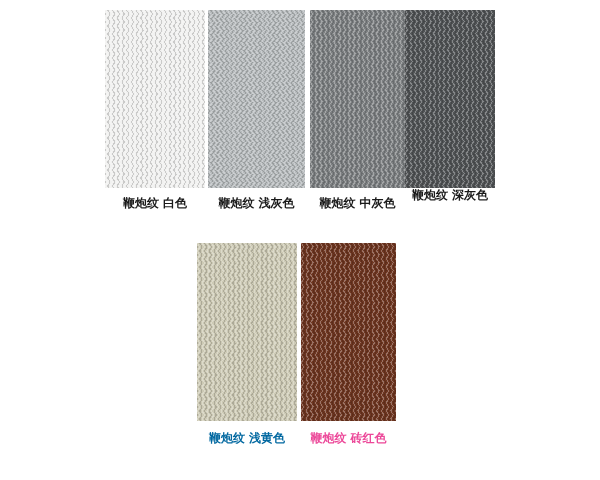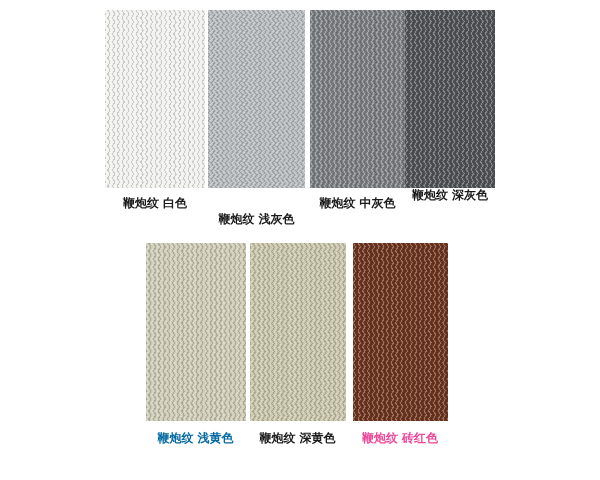--- a/index.html
+++ b/index.html
@@ -110,21 +110,21 @@
 
   <div class="swatch-row" id="swatch-row-1" style="top: 10px;">
 
     <div class="swatch-cell" style="margin-right: 3px;">
       <div class="swatch-tile" style="width: 100px; height: 178px; background-color: rgb(241, 241, 240);"></div>
       <div class="swatch-label" style="margin-top: 8px; color: rgb(26, 26, 26);">鞭炮纹 白色</div>
     </div>
 
     <div class="swatch-cell" style="margin-right: 5px;">
       <div class="swatch-tile" style="width: 97px; height: 178px; background-color: rgb(183, 187, 189);"></div>
-      <div class="swatch-label" style="margin-top: 24px; color: rgb(26, 26, 26);">鞭炮纹 浅灰色</div>
+      <div class="swatch-label" style="margin-top: 8px; color: rgb(26, 26, 26);">鞭炮纹 浅灰色</div>
     </div>
 
     <div class="swatch-cell" style="">
       <div class="swatch-tile" style="width: 95px; height: 178px; background-color: rgb(125, 128, 130);"></div>
       <div class="swatch-label" style="margin-top: 8px; color: rgb(26, 26, 26);">鞭炮纹 中灰色</div>
     </div>
 
     <div class="swatch-cell" style="margin-right: 0px;">
       <div class="swatch-tile" style="width: 90px; height: 178px; background-color: rgb(81, 84, 86);"></div>
       <div class="swatch-label" style="color: rgb(26, 26, 26);">鞭炮纹 深灰色</div>
@@ -132,24 +132,20 @@
 
   </div>
 
   <div class="swatch-row" id="swatch-row-2" style="top: 243px;">
 
     <div class="swatch-cell" style="margin-right: 4px;">
       <div class="swatch-tile" style="width: 100px; height: 178px; background-color: rgb(205, 202, 181);"></div>
       <div class="swatch-label" style="margin-top: 10px; color: #0369a1;">鞭炮纹 浅黄色</div>
     </div>
 
-    <div class="swatch-cell" style="margin-right: 7px;">
-      <div class="swatch-tile" style="width: 96px; height: 178px; background-color: rgb(200, 197, 171);"></div>
-      <div class="swatch-label" style="margin-top: 10px; color: rgb(26, 26, 26);">鞭炮纹 深黄色</div>
-    </div>
 
     <div class="swatch-cell" style="margin-right: 7px;">
       <div class="swatch-tile" style="width: 95px; height: 178px; background-color: rgb(110, 54, 33);"></div>
       <div class="swatch-label" style="margin-top: 10px; color: #ec4899;">鞭炮纹 砖红色</div>
     </div>
 
 
   </div>
 
 </div>

